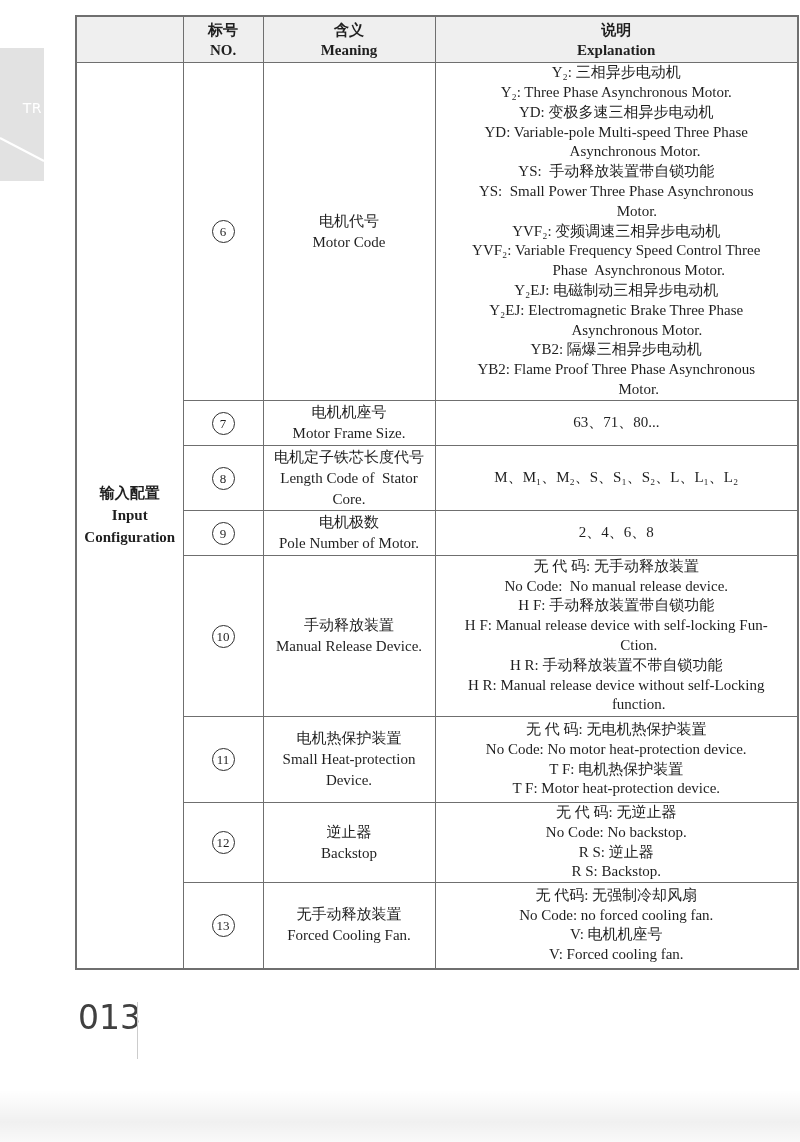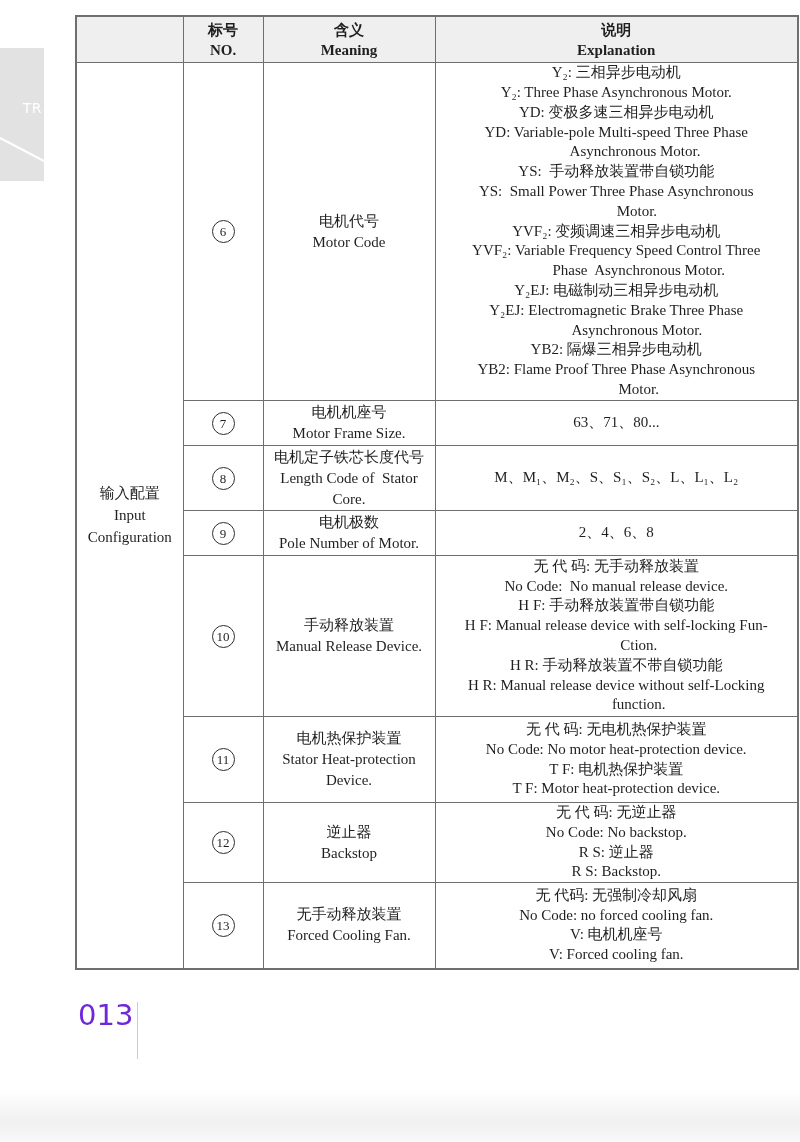--- a/index.html
+++ b/index.html
@@ -47,21 +47,21 @@
     font-weight:bold;
     text-align:center;
     vertical-align:middle;
     line-height:20px;
     border-bottom:2px solid #6f6f6f;
   }
   .group-cell {
     width:107px;
     text-align:center;
     vertical-align:middle;
-    font-weight:normal;
+    font-weight:bold;
     line-height:22px;
   }
   .no-cell { width:80px; text-align:center; vertical-align:middle; }
   .badge {
     display:inline-flex; align-items:center; justify-content:center;
     width:21px; height:21px;
     border:1px solid #2e2e2e; border-radius:50%;
     font-size:13px; line-height:1;
   }
   .meaning-cell {
@@ -85,21 +85,21 @@
   .row-9  { height:45px; }
   .row-10 { height:161px; }
   .row-11 { height:86px; }
   .row-12 { height:80px; }
   .row-13 { height:86px; }
 
   
   .page-number {
     position:absolute; left:78px; top:998px;
     font-family:"DejaVu Sans","Liberation Sans",sans-serif;
-    font-size:29px; color:#6d28d9;
+    font-size:33px; color:#404040;
   }
   .footer-divider {
     position:absolute; left:137px; top:1002px;
     width:1px; height:57px; background:#cccccc;
   }
   .bottom-gradient {
     position:absolute; left:0; top:1090px;
     width:800px; height:52px;
     background:linear-gradient(180deg, rgba(0,0,0,0) 0%, rgba(0,0,0,0.06) 62%, rgba(0,0,0,0.025) 100%);
   }
@@ -216,21 +216,21 @@
             <div class="exp-line">            Ction.</div>
             <div class="exp-line">H R: 手动释放装置不带自锁功能</div>
             <div class="exp-line">H R: Manual release device without self-Locking</div>
             <div class="exp-line">            function.</div>
           </td>
         </tr>
         <tr class="body-row row-11">
           <td class="no-cell"><span class="badge">11</span></td>
           <td class="meaning-cell">
             <div class="meaning-line">电机热保护装置</div>
-            <div class="meaning-line">Stator Heat-protection</div>
+            <div class="meaning-line">Small Heat-protection</div>
             <div class="meaning-line">Device.</div>
           </td>
           <td class="exp-cell">
             <div class="exp-line">无 代 码: 无电机热保护装置</div>
             <div class="exp-line">No Code: No motor heat-protection device.</div>
             <div class="exp-line">T F: 电机热保护装置</div>
             <div class="exp-line">T F: Motor heat-protection device.</div>
           </td>
         </tr>
         <tr class="body-row row-12">

